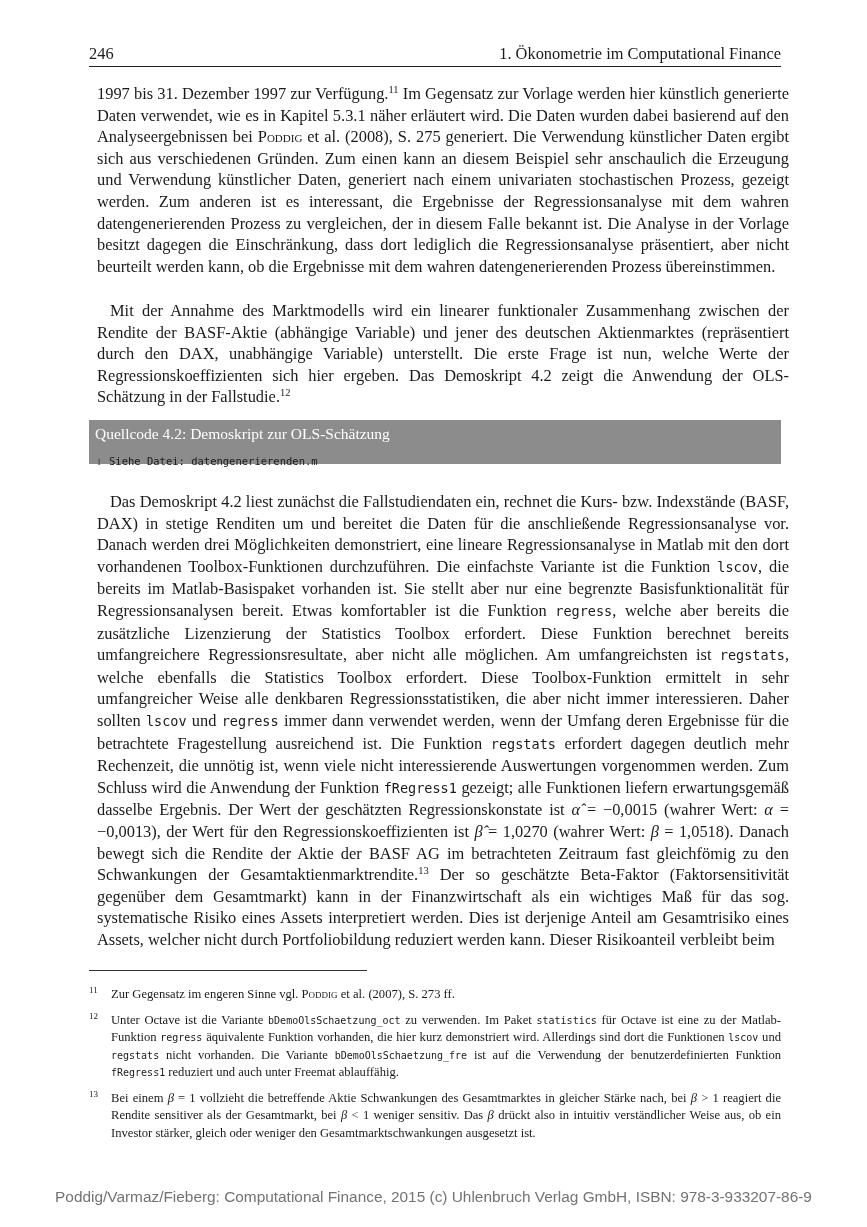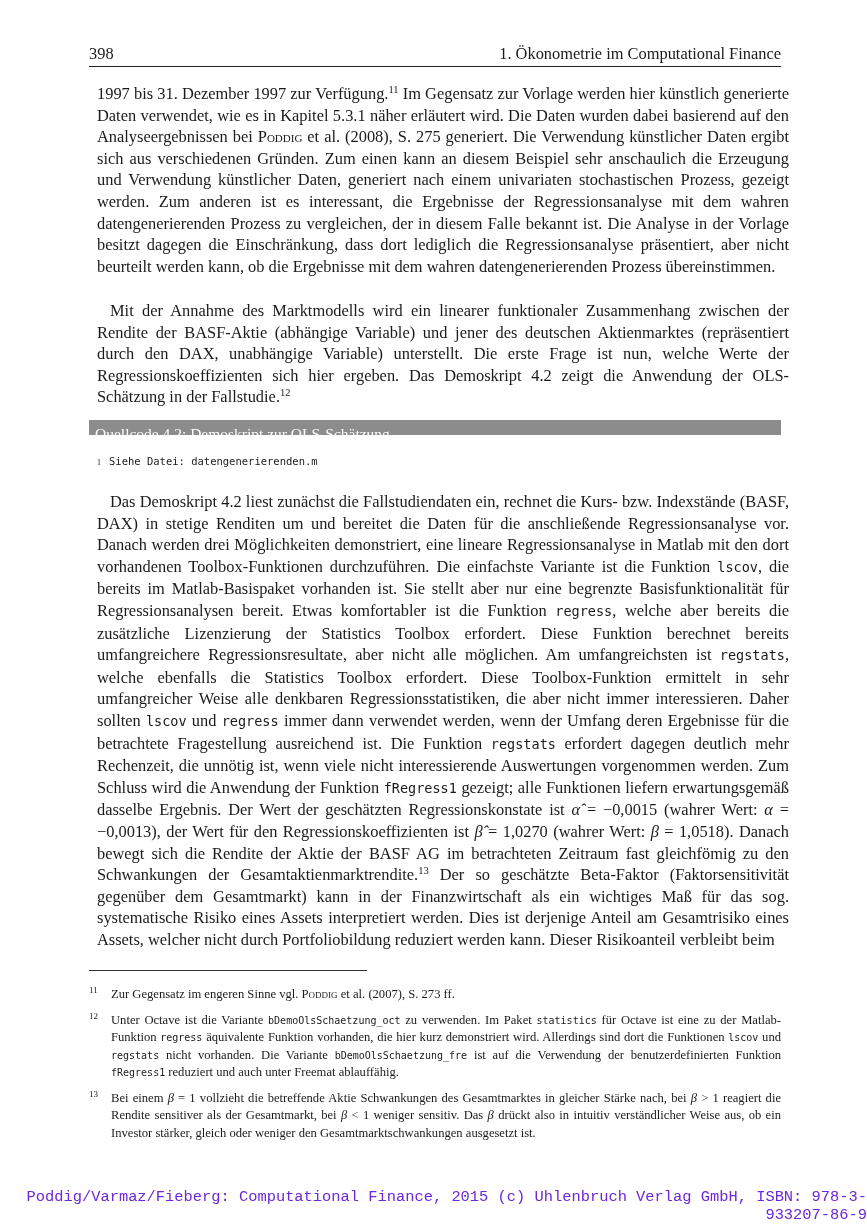--- a/index.html
+++ b/index.html
@@ -23,53 +23,53 @@
     text-align: justify; margin: 8px;
   }
   .para.indent { text-indent: 13px; }
   .sc { font-variant: small-caps; }
   sup { font-size: 10.5px; line-height: 0; vertical-align: 6px; }
   code, .tt { font-family: "DejaVu Sans Mono", "Liberation Mono", monospace; font-size: 13.5px; }
   .math { font-style: italic; }
   .mathn { font-style: normal; }
 
   .listing-caption {
-    position: absolute; left: 0; top: 420px; width: 692px; height: 15px;
+    position: absolute; left: 0; top: 420px; width: 692px; height: 44px;
     background: #8c8c8c; color: #ffffff;
     font-size: 15.5px; line-height: 28px; padding-left: 6px; box-sizing: border-box;
   }
   .listing-line {
     position: absolute; left: 0; top: 453px; width: 692px; height: 16px;
     font-size: 10.5px; line-height: 16px;
   }
   .listing-line .lno { display: inline-block; width: 20px; text-align: center; font-size: 9px; color: #333; }
   .listing-line .ltext { font-family: "DejaVu Sans Mono", "Liberation Mono", monospace; font-size: 10.5px; }
 
   .fn-rule { position: absolute; left: 0; top: 970px; width: 278px; height: 0; border-top: 1px solid #333; }
   .fn {
     position: absolute; left: 0; width: 692px;
     font-size: 12.6px; line-height: 17.4px; text-align: justify;
   }
   .fn .fnmark { position: absolute; left: 0; top: -4px; font-size: 9px; }
   .fn .fnbody { display: block; margin-left: 22px; }
   .fn code { font-size: 10px; }
 
   .watermark {
-    position: absolute; left: 0; top: 1188px; width: 867px; text-align: right;
-    font-family: Liberation Mono, monospace;
-    font-size: 15.4px; color: #6d28d9;
+    position: absolute; left: 0; top: 1188px; width: 867px; text-align: center;
+    font-family: Liberation Sans, sans-serif;
+    font-size: 15.4px; color: #737373;
   }
 </style>
 </head>
 <body>
 
 <div class="page">
 
   <div class="running-head">
-    <span class="pno">398</span>
+    <span class="pno">246</span>
     <span class="chap">1. Ökonometrie im Computational Finance</span>
   </div>
 
   <p class="para" style="top:75px;"><span>1997 bis 31. Dezember 1997 zur Verfügung.</span><sup>11</sup><span> Im Gegensatz zur Vorlage werden hier künstlich generierte Daten verwendet, wie es in Kapitel 5.3.1 näher erläutert wird. Die Daten wurden dabei basierend auf den Analyseergebnissen bei </span><span class="sc">Poddig</span><span> et al. (2008), S. 275 generiert. Die Verwendung künstlicher Daten ergibt sich aus verschiedenen Gründen. Zum einen kann an diesem Beispiel sehr anschaulich die Erzeugung und Verwendung künstlicher Daten, generiert nach einem univariaten stochastischen Prozess, gezeigt werden. Zum anderen ist es interessant, die Ergebnisse der Regressionsanalyse mit dem wahren datengenerierenden Prozess zu vergleichen, der in diesem Falle bekannt ist. Die Analyse in der Vorlage besitzt dagegen die Einschränkung, dass dort lediglich die Regressionsanalyse präsentiert, aber nicht beurteilt werden kann, ob die Ergebnisse mit dem wahren datengenerierenden Prozess übereinstimmen.</span></p>
 
   <p class="para indent" style="top:292px;"><span>Mit der Annahme des Marktmodells wird ein linearer funktionaler Zusammenhang zwischen der Rendite der BASF-Aktie (abhängige Variable) und jener des deutschen Aktienmarktes (repräsentiert durch den DAX, unabhängige Variable) unterstellt. Die erste Frage ist nun, welche Werte der Regressionskoeffizienten sich hier ergeben. Das Demoskript 4.2 zeigt die Anwendung der OLS-Schätzung in der Fallstudie.</span><sup>12</sup></p>
 
   <div class="listing-caption">Quellcode 4.2: Demoskript zur OLS-Schätzung</div>
   <div class="listing-line">
     <span class="lno">1</span><span class="ltext">Siehe Datei: datengenerierenden.m</span>

